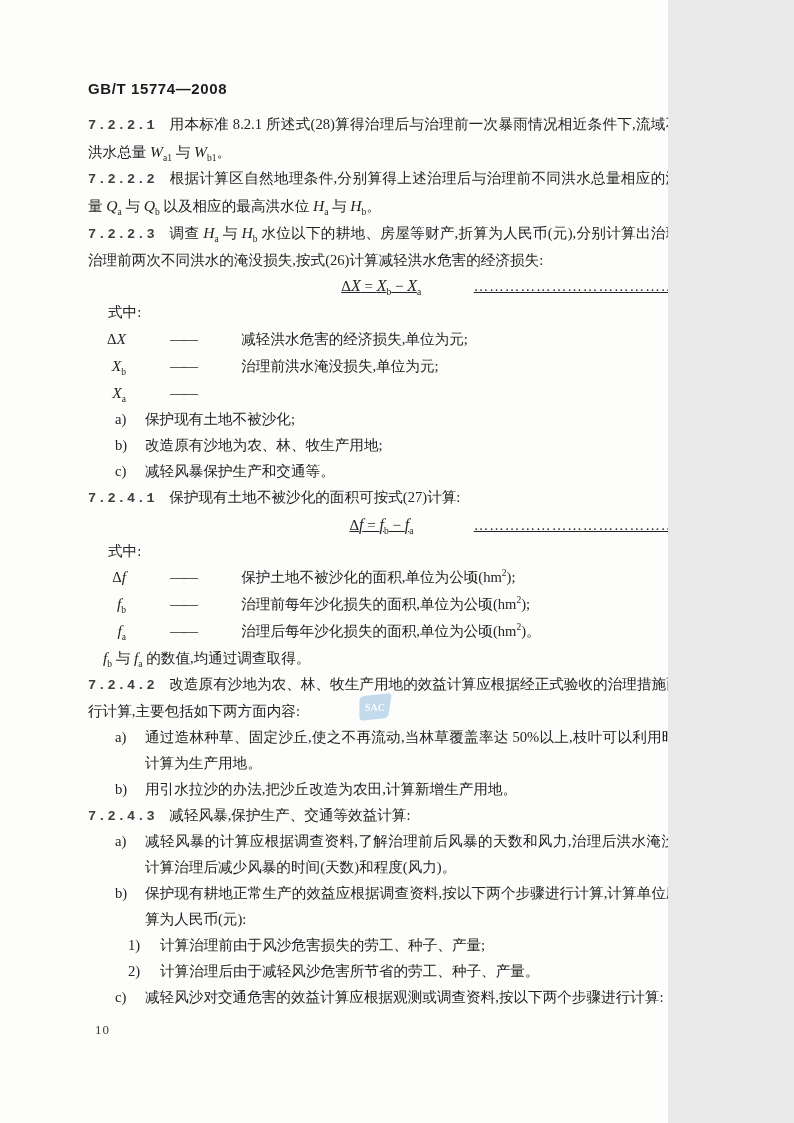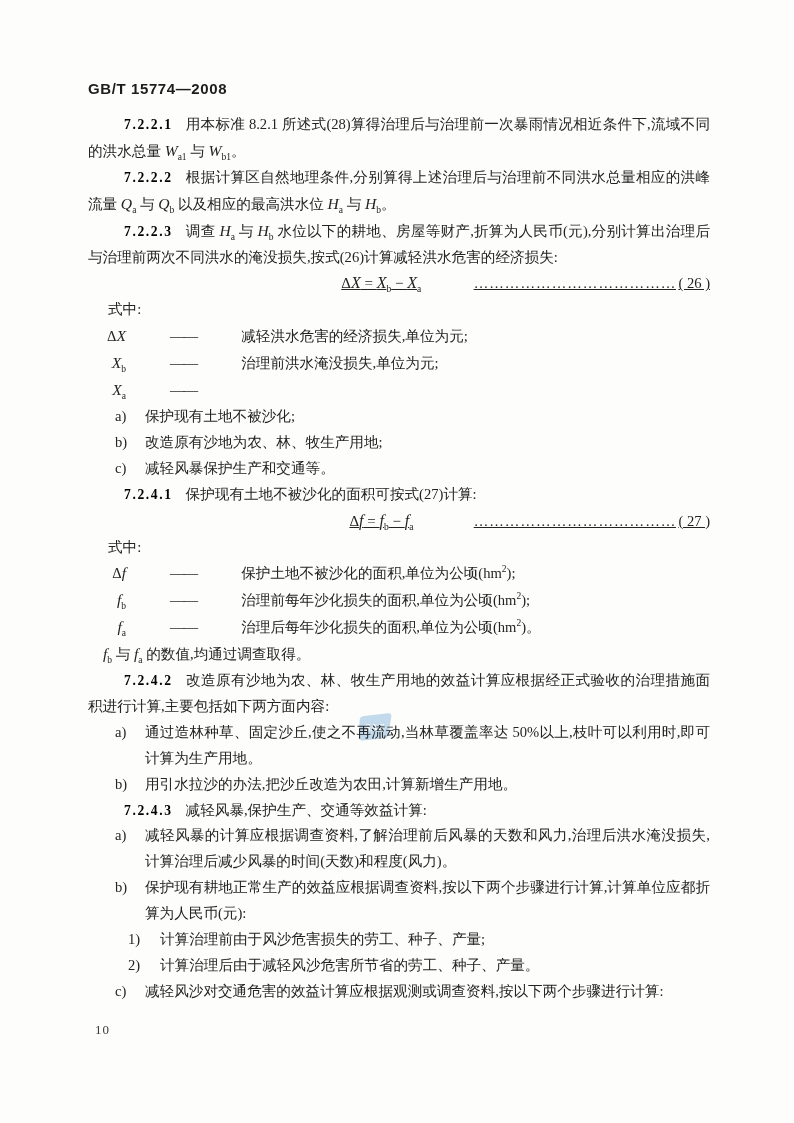--- a/index.html
+++ b/index.html
@@ -2,40 +2,40 @@
 <html><head>
 <meta charset="utf-8">
 <style>
   html,body{margin:0;padding:0;}
   body{
     width:794px;height:1123px;
     background:#e9e9e9;
     font-family:"Liberation Serif", serif;
   }
   .page{
-    position:relative;width:794px;height:1123px;
+    position:relative;width:668px;height:1123px;
     background:#fdfdfb;overflow:hidden;
     color:#232323;
   }
   .header{
     position:absolute;left:88px;top:80px;
     font-family:"Liberation Sans", sans-serif;
     font-weight:bold;font-size:15px;letter-spacing:.6px;
     color:#1c1c1c;
   }
   .content{
     position:absolute;left:88px;top:112px;width:622px;
     font-size:14.6px;line-height:25.9px;
     text-align:justify;
   }
   .content > div{margin:0;}
   .clause .num{
-    font-family:Liberation Serif, serif;
+    font-family:Liberation Mono, monospace;
     font-weight:bold;font-size:13.6px;letter-spacing:1.6px;
-    margin-right:13px;color:#000000;margin-left:36px;
+    margin-right:13px;color:#404040;
   }
   .v{font-family:"Liberation Serif", serif;font-style:italic;font-size:1.07em;}
   sub{font-size:9.5px;font-style:normal;line-height:0;}
   sup{font-size:9.5px;font-style:normal;line-height:0;}
   .formula-row{display:flex;align-items:flex-end;text-decoration:underline;}
   .fsp{flex:1.05;}
   .fx{white-space:nowrap;font-size:15px;}
   .fdots{
     flex:1;overflow:hidden;white-space:nowrap;text-align:right;
     margin-left:14px;letter-spacing:1px;color:#2c2c2c;
@@ -51,21 +51,21 @@
   .note{padding-left:15px;}
   .item{position:relative;padding-left:57px;}
   .item .mk{position:absolute;left:27px;font-family:"Liberation Serif",serif;}
   .subitem{position:relative;padding-left:72px;}
   .subitem .mk{position:absolute;left:40px;font-family:"Liberation Serif",serif;}
   .footer{
     position:absolute;left:95px;top:1022px;
     font-size:13px;color:#3a3a3a;letter-spacing:1px;
   }
   .watermark{
-    position:absolute;left:356px;top:711px;width:38px;height:32px;
+    position:absolute;left:356px;top:691px;width:38px;height:32px;
     opacity:.55;pointer-events:none;
   }
 </style>
 </head>
 <body>
 
 <div class="page">
   <div class="header">GB/T 15774—2008</div>
 
   <div class="watermark">

